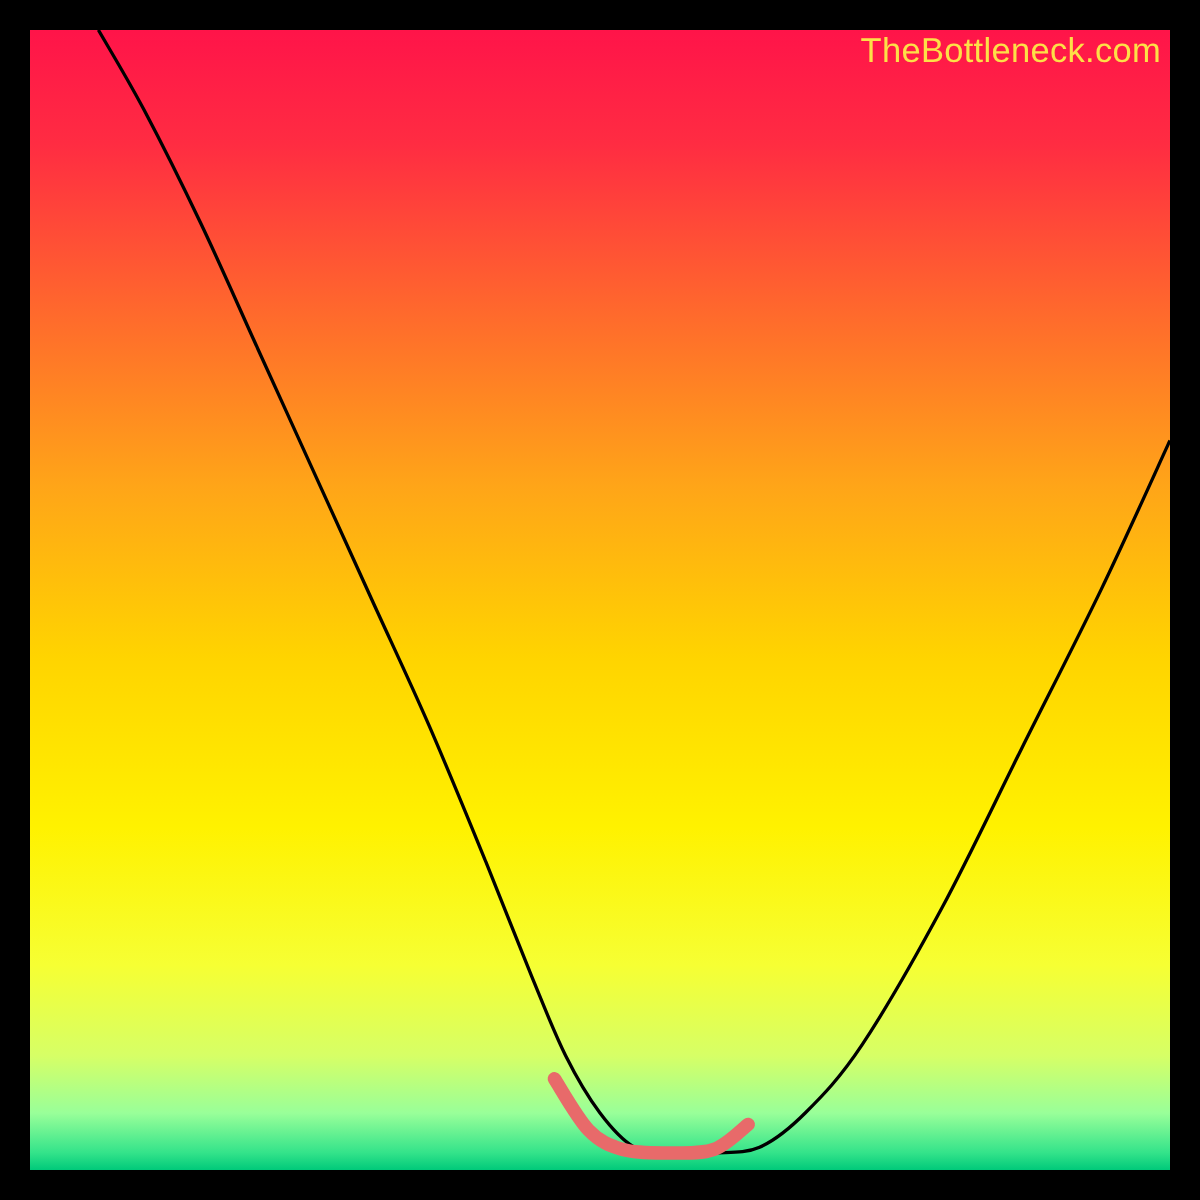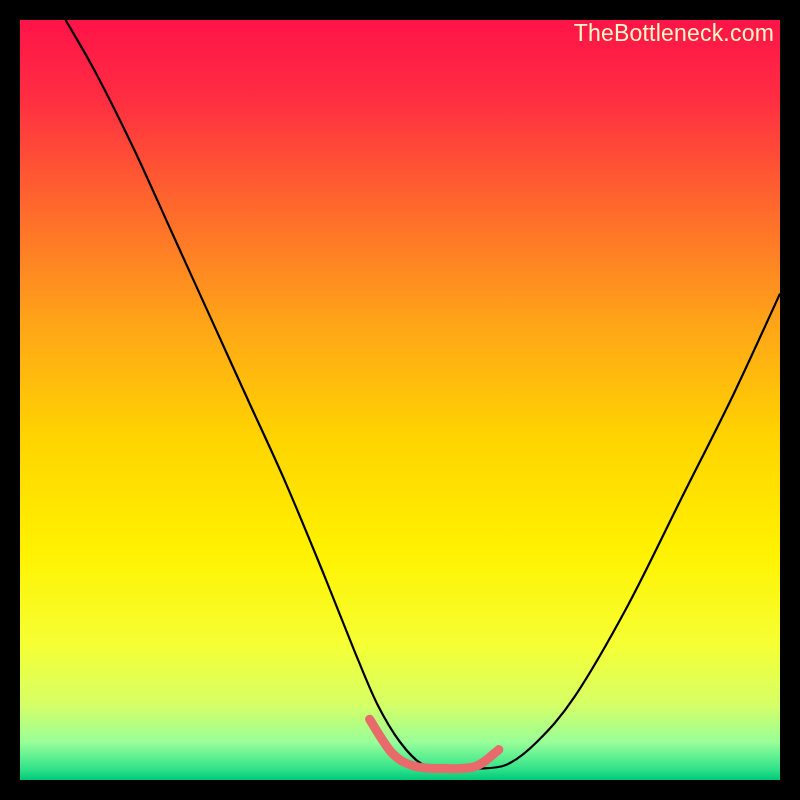--- a/index.html
+++ b/index.html
@@ -31,21 +31,21 @@
     position: absolute;
     left: 0;
     top: 0;
     width: 100%;
     height: 100%;
   }
   .watermark {
     position: absolute;
     top: 0;
     right: 6px;
-    color: #fef9c3;
+    color: #fde047;
     font-size: 23px;
     font-weight: 500;
     letter-spacing: 0.2px;
     user-select: none;
   }
   svg.curve {
     position: absolute;
     left: 0;
     top: 0;
     width: 760px;

